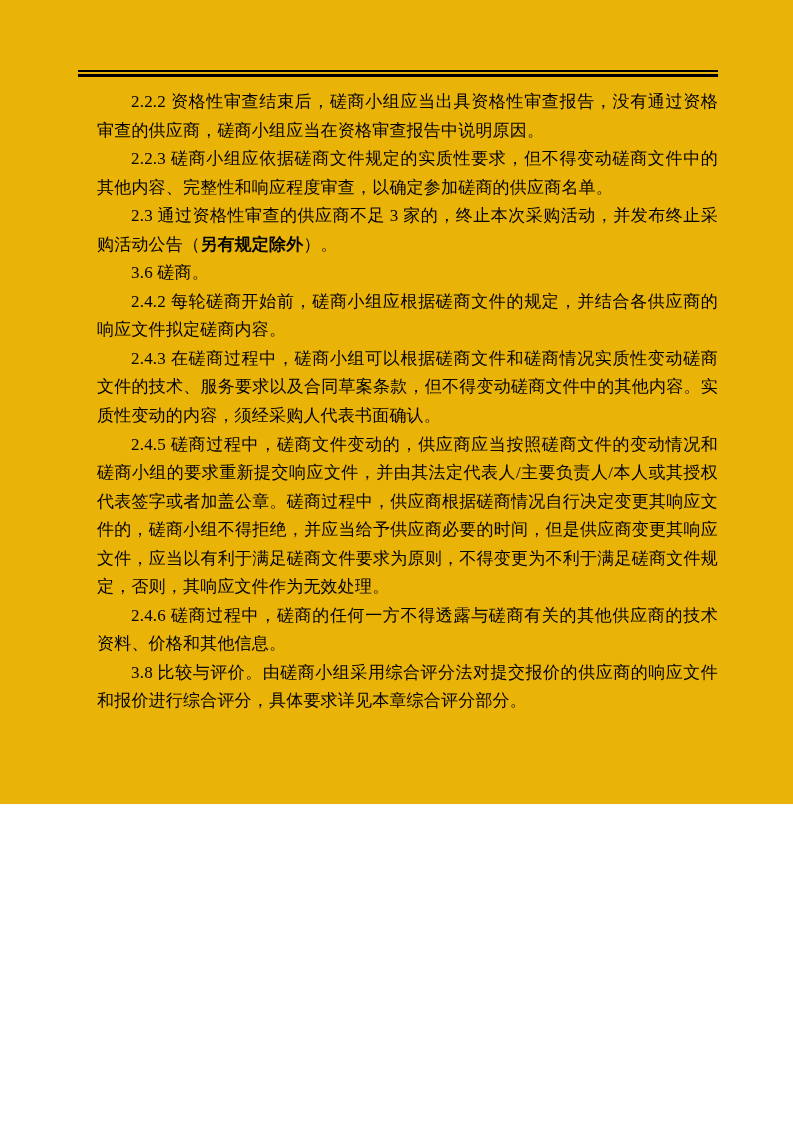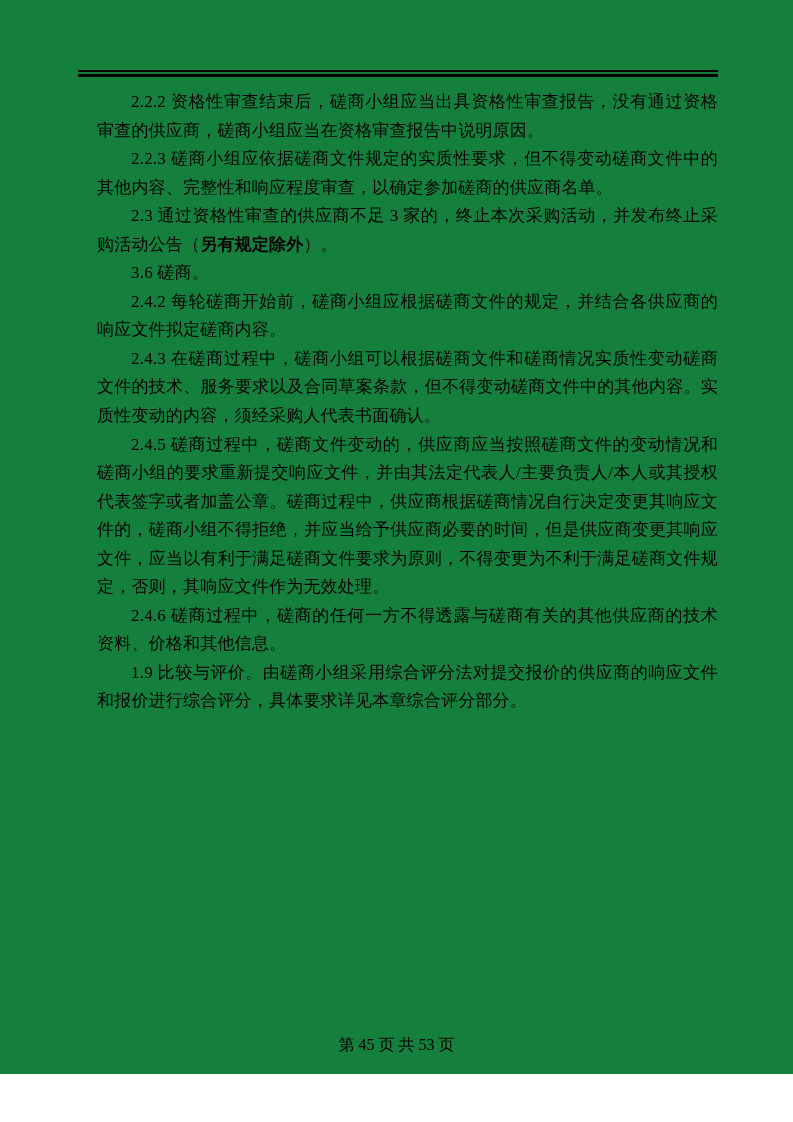--- a/index.html
+++ b/index.html
@@ -3,22 +3,22 @@
 <meta charset="utf-8">
 <style>
   html, body {
     margin: 0;
     padding: 0;
     background: #ffffff;
   }
   .page {
     position: relative;
     width: 793px;
-    height: 1074px;
-    background: #15803d;
+    height: 804px;
+    background: #eab308;
     overflow: hidden;
     font-family: "Liberation Serif", "DejaVu Serif", serif;
     color: #000000;
   }
   .header-rule {
     position: absolute;
     left: 78px;
     top: 70px;
     width: 640px;
     height: 2px;
@@ -61,18 +61,18 @@
   <div class="header-rule"></div>
   <div class="doc-body">
       <p class="para"><span>2.2.2 资格性审查结束后，磋商小组应当出具资格性审查报告，没有通过资格审查的供应商，磋商小组应当在资格审查报告中说明原因。</span></p>
       <p class="para"><span>2.2.3 磋商小组应依据磋商文件规定的实质性要求，但不得变动磋商文件中的其他内容、完整性和响应程度审查，以确定参加磋商的供应商名单。</span></p>
       <p class="para"><span>2.3 通过资格性审查的供应商不足 3 家的，终止本次采购活动，并发布终止采购活动公告（</span><span class="bold">另有规定除外</span><span>）。</span></p>
       <p class="para"><span>3.6 磋商。</span></p>
       <p class="para"><span>2.4.2 每轮磋商开始前，磋商小组应根据磋商文件的规定，并结合各供应商的响应文件拟定磋商内容。</span></p>
       <p class="para"><span>2.4.3 在磋商过程中，磋商小组可以根据磋商文件和磋商情况实质性变动磋商文件的技术、服务要求以及合同草案条款，但不得变动磋商文件中的其他内容。实质性变动的内容，须经采购人代表书面确认。</span></p>
       <p class="para"><span>2.4.5 磋商过程中，磋商文件变动的，供应商应当按照磋商文件的变动情况和磋商小组的要求重新提交响应文件，并由其法定代表人/主要负责人/本人或其授权代表签字或者加盖公章。磋商过程中，供应商根据磋商情况自行决定变更其响应文件的，磋商小组不得拒绝，并应当给予供应商必要的时间，但是供应商变更其响应文件，应当以有利于满足磋商文件要求为原则，不得变更为不利于满足磋商文件规定，否则，其响应文件作为无效处理。</span></p>
       <p class="para"><span>2.4.6 磋商过程中，磋商的任何一方不得透露与磋商有关的其他供应商的技术资料、价格和其他信息。</span></p>
-      <p class="para"><span>1.9 比较与评价。由磋商小组采用综合评分法对提交报价的供应商的响应文件和报价进行综合评分，具体要求详见本章综合评分部分。</span></p>
+      <p class="para"><span>3.8 比较与评价。由磋商小组采用综合评分法对提交报价的供应商的响应文件和报价进行综合评分，具体要求详见本章综合评分部分。</span></p>
     </div>
   <div class="page-footer">
     <span>第 45 页 共 53 页</span>
   </div>
 </div>
 
 </body></html>

